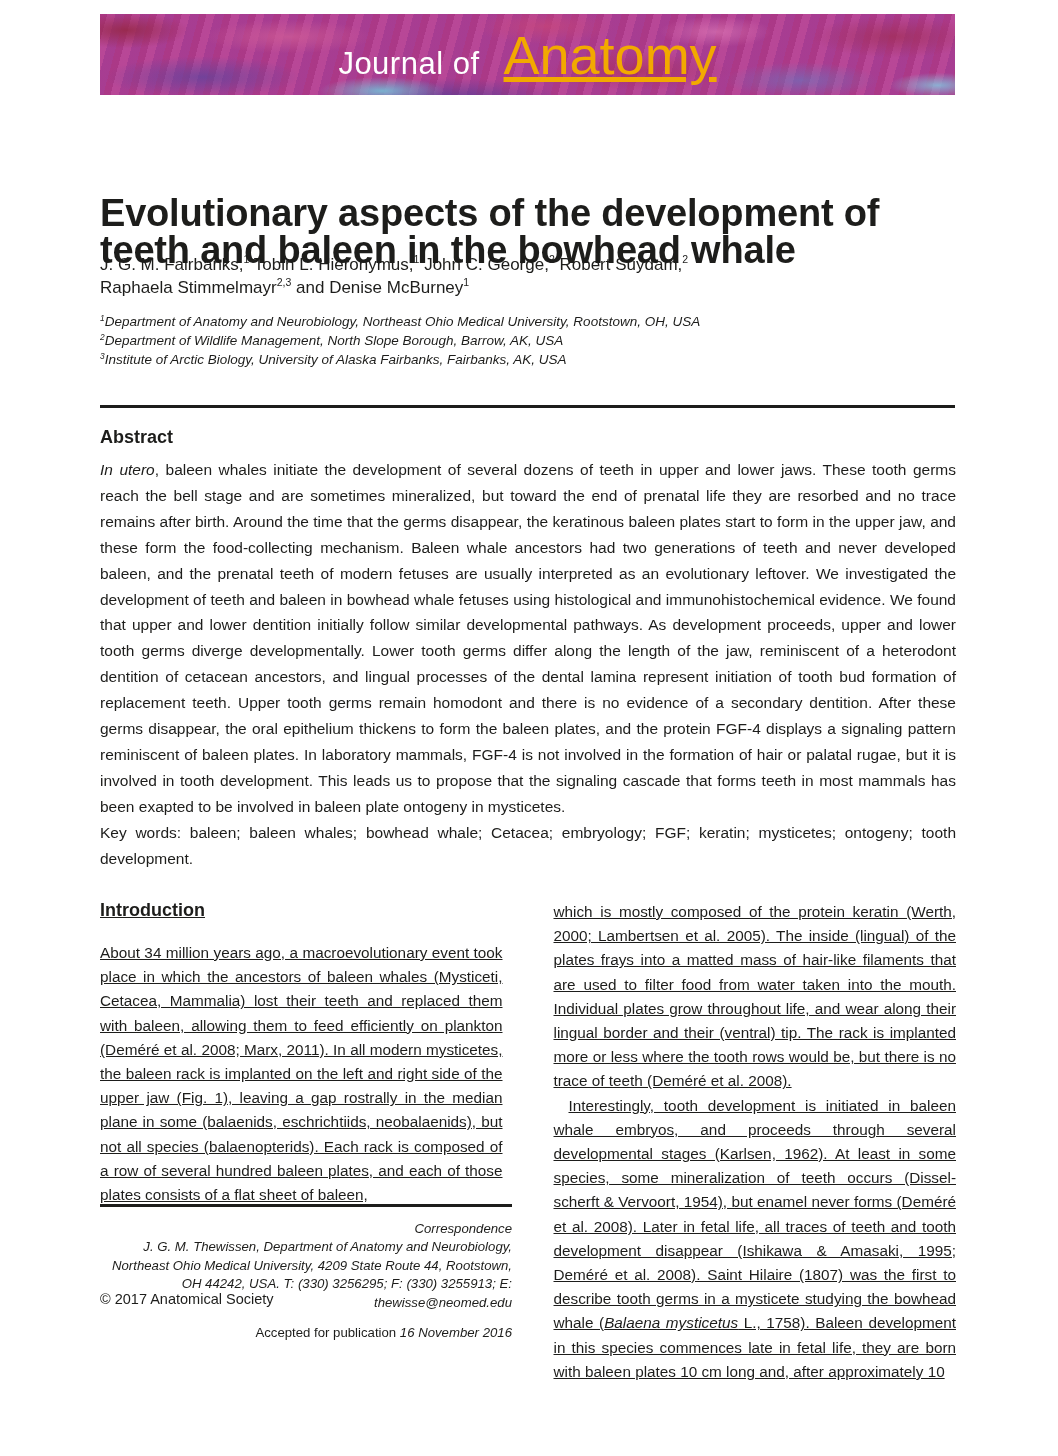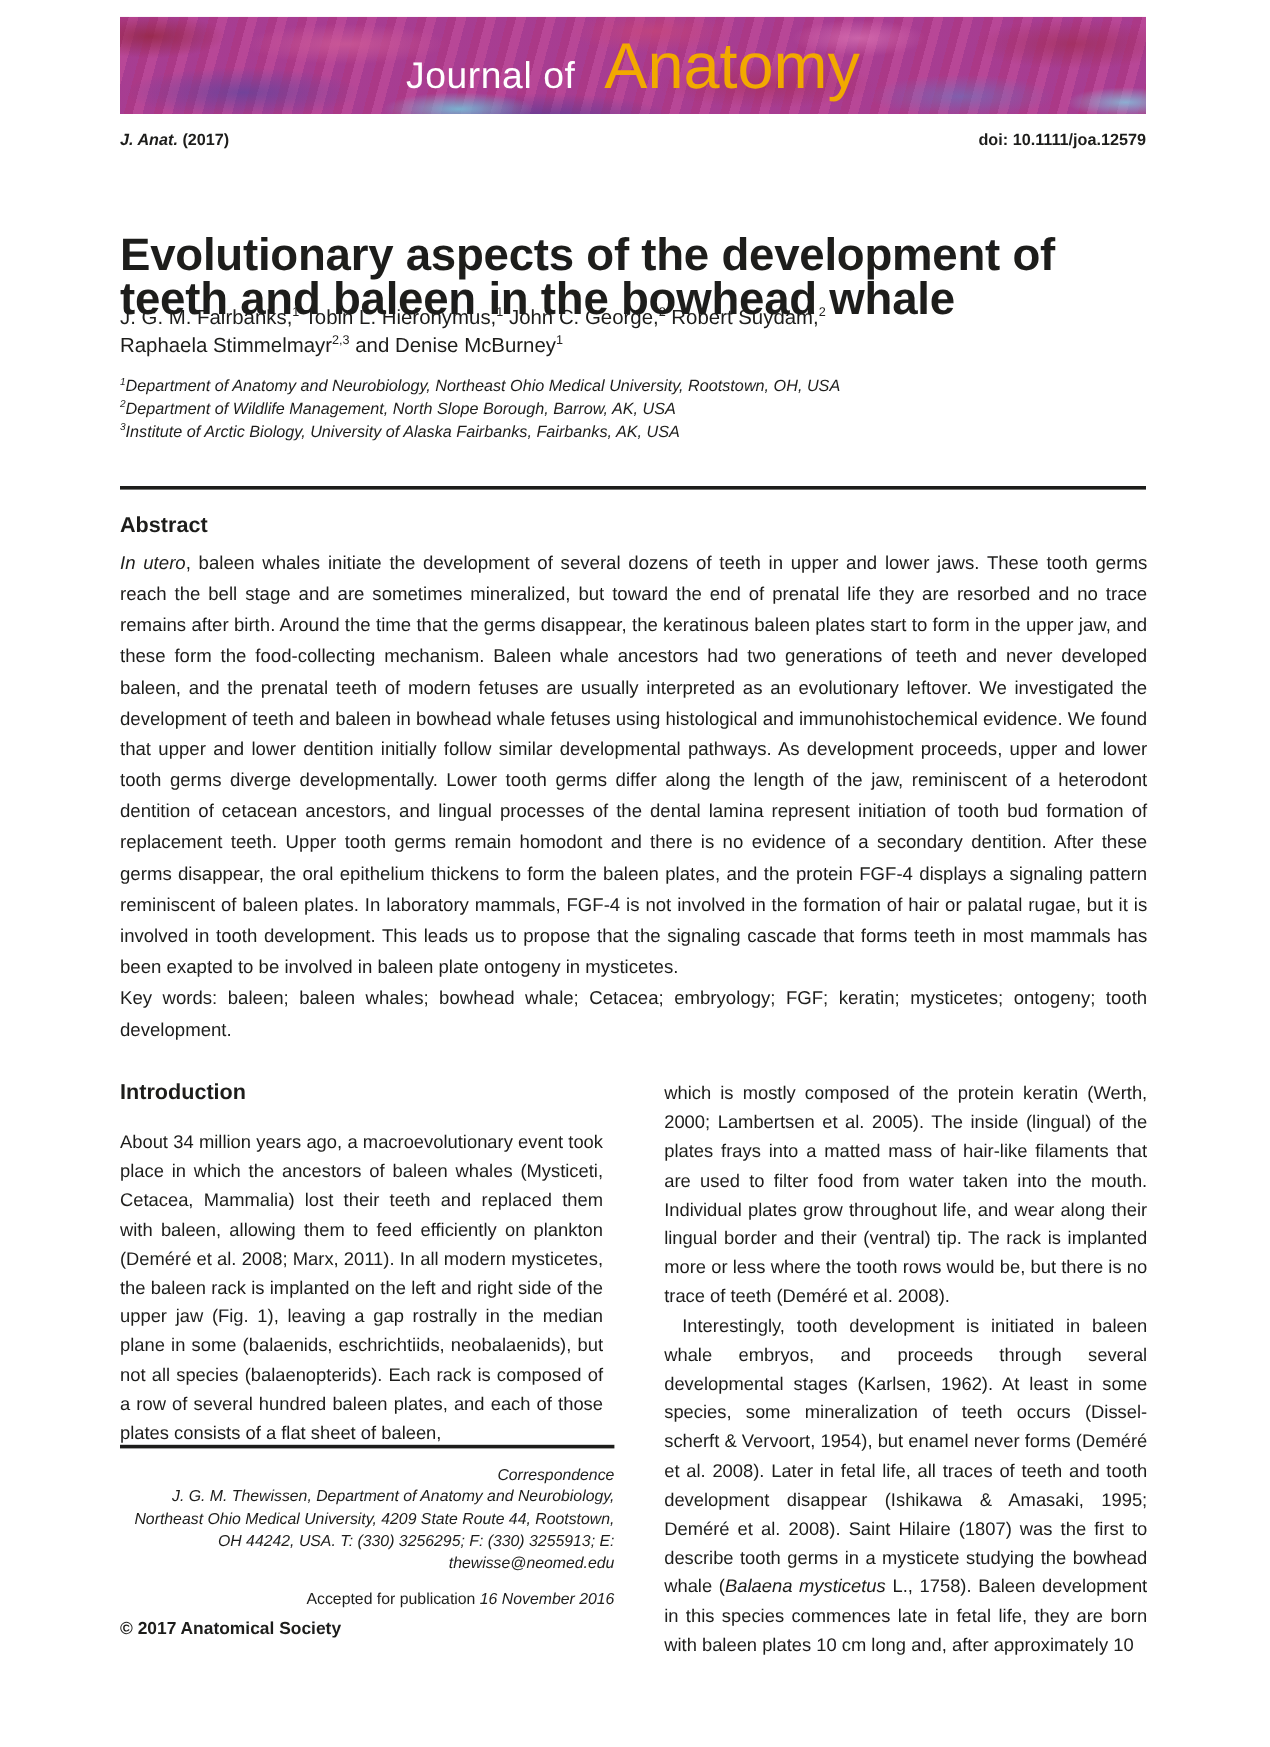--- a/index.html
+++ b/index.html
@@ -23,21 +23,21 @@
       radial-gradient(ellipse 100px 26px at 52% 15%, rgba(200,70,120,.7), rgba(200,70,120,0) 70%),
       radial-gradient(ellipse 130px 28px at 63% 70%, rgba(165,45,85,.6), rgba(165,45,85,0) 70%),
       radial-gradient(ellipse 80px 22px at 72% 22%, rgba(225,125,185,.6), rgba(225,125,185,0) 70%),
       radial-gradient(ellipse 110px 26px at 82% 82%, rgba(90,130,200,.5), rgba(90,130,200,0) 70%),
       radial-gradient(ellipse 120px 30px at 93% 28%, rgba(160,45,85,.7), rgba(160,45,85,0) 70%),
       radial-gradient(ellipse 70px 18px at 98% 88%, rgba(130,200,225,.8), rgba(130,200,225,0) 70%),
       repeating-linear-gradient(105deg, rgba(140,30,80,.14) 0 7px, rgba(255,160,210,.10) 7px 15px, rgba(90,60,160,.10) 15px 24px);
   }
   .banner-text{position:absolute;left:0;right:0;bottom:9px;text-align:center;white-space:nowrap;}
   .banner-text .jof{font-size:31px;color:#ffffff;letter-spacing:0.5px;}
-  .banner-text .jname{font-size:54px;color:#f2a900;margin-left:24px;letter-spacing:0px;}
+  .banner-text .jname{font-size:54px;color:#f2a900;margin-left:24px;letter-spacing:0px;text-decoration:underline;}
 
   
   .citeline{position:absolute;left:100px;top:109px;width:855px;display:flex;justify-content:space-between;
     font-size:13.5px;font-weight:bold;}
 
   
   .article-title{position:absolute;left:100px;top:170px;width:845px;
     font-size:38px;font-weight:bold;line-height:37px;letter-spacing:-0.2px;}
   .authors{position:absolute;left:100px;top:253px;width:855px;font-size:17px;line-height:23px;}
   .affils{position:absolute;left:100px;top:312px;width:855px;font-style:italic;
@@ -45,56 +45,52 @@
   .affil{margin:0;}
 
   
   .rule-abstract{position:absolute;left:100px;top:405px;width:855px;height:3px;background:#1d1d1b;}
   .abstract-h{position:absolute;left:100px;top:412px;font-size:18px;font-weight:bold;}
   .abstract-wrap{position:absolute;left:100px;top:457px;width:856px;}
   .abstract-body{font-size:15.5px;line-height:25.9px;text-align:justify;margin:0;}
   .keywords{font-size:15.5px;line-height:25.9px;text-align:justify;margin:0;}
 
   
-  .columns{position:absolute;left:100px;top:900px;width:856px;display:flex;gap:51px;}
+  .columns{position:absolute;left:100px;top:900px;width:856px;display:flex;gap:51px;text-decoration:underline;}
   .col{width:411px;}
   .intro-h{font-size:18px;font-weight:bold;margin:0 0 20px 0;}
   .col p{font-size:15.3px;line-height:24.2px;text-align:justify;margin:0;}
   .p-indent{text-indent:15px;}
 
   
   .corr{position:absolute;left:100px;top:1204px;width:412px;text-align:right;}
   .corr-rule{height:3px;background:#1d1d1b;margin-bottom:13px;}
   .corr-label{font-style:italic;font-size:13.2px;line-height:18px;margin:0;}
   .corr-body{font-style:italic;font-size:13.2px;line-height:18.5px;margin:0;}
   .accepted{margin-top:13px;font-size:13.2px;}
 
   
-  .footer{position:absolute;left:100px;top:1350px;font-size:14.5px;font-weight:bold;}
+  .footer{position:absolute;left:100px;top:1291px;font-size:14.5px;font-weight:normal;}
 
   sup{font-size:0.62em;vertical-align:super;line-height:0;}
   .it{font-style:italic;}
   .bd{font-weight:normal;}
 </style>
 </head>
 <body>
 
 <div class="page">
 
   <div class="banner">
     <div class="banner-tex"></div>
     <div class="banner-text">
       <span class="jof">Journal of</span><span class="jname">Anatomy</span>
     </div>
   </div>
 
-  <div class="citeline">
-    <span><span class="it">J. Anat.</span><span> (2017)</span></span>
-    <span>doi: 10.1111/joa.12579</span>
-  </div>
 
   <h1 class="article-title">Evolutionary aspects of the development of teeth and baleen in the bowhead whale</h1>
 
   <div class="authors"><span>J. G. M. Fairbanks,</span><sup>1</sup><span> Tobin L. Hieronymus,</span><sup>1</sup><span> John C. George,</span><sup>2</sup><span> Robert Suydam,</span><sup>2</sup><br><span>Raphaela Stimmelmayr</span><sup>2,3</sup><span> and Denise McBurney</span><sup>1</sup></div>
 
   <div class="affils">
     <p class="affil"><sup>1</sup><span>Department of Anatomy and Neurobiology, Northeast Ohio Medical University, Rootstown, OH, USA</span></p>
     <p class="affil"><sup>2</sup><span>Department of Wildlife Management, North Slope Borough, Barrow, AK, USA</span></p>
     <p class="affil"><sup>3</sup><span>Institute of Arctic Biology, University of Alaska Fairbanks, Fairbanks, AK, USA</span></p>
   </div>

